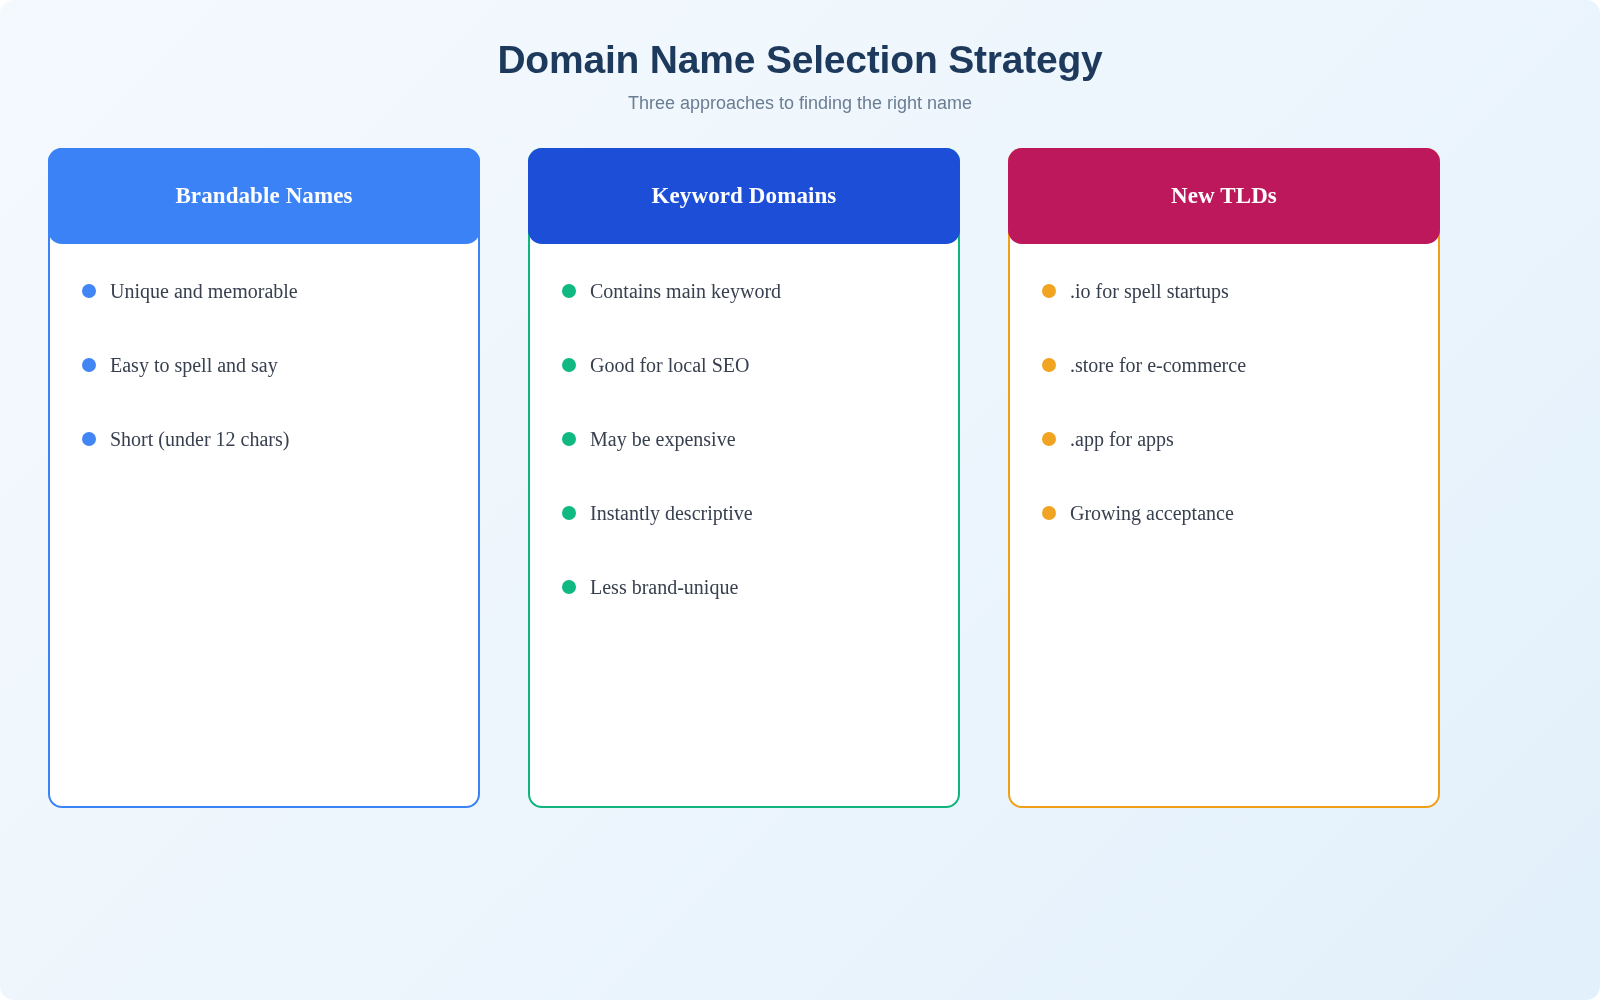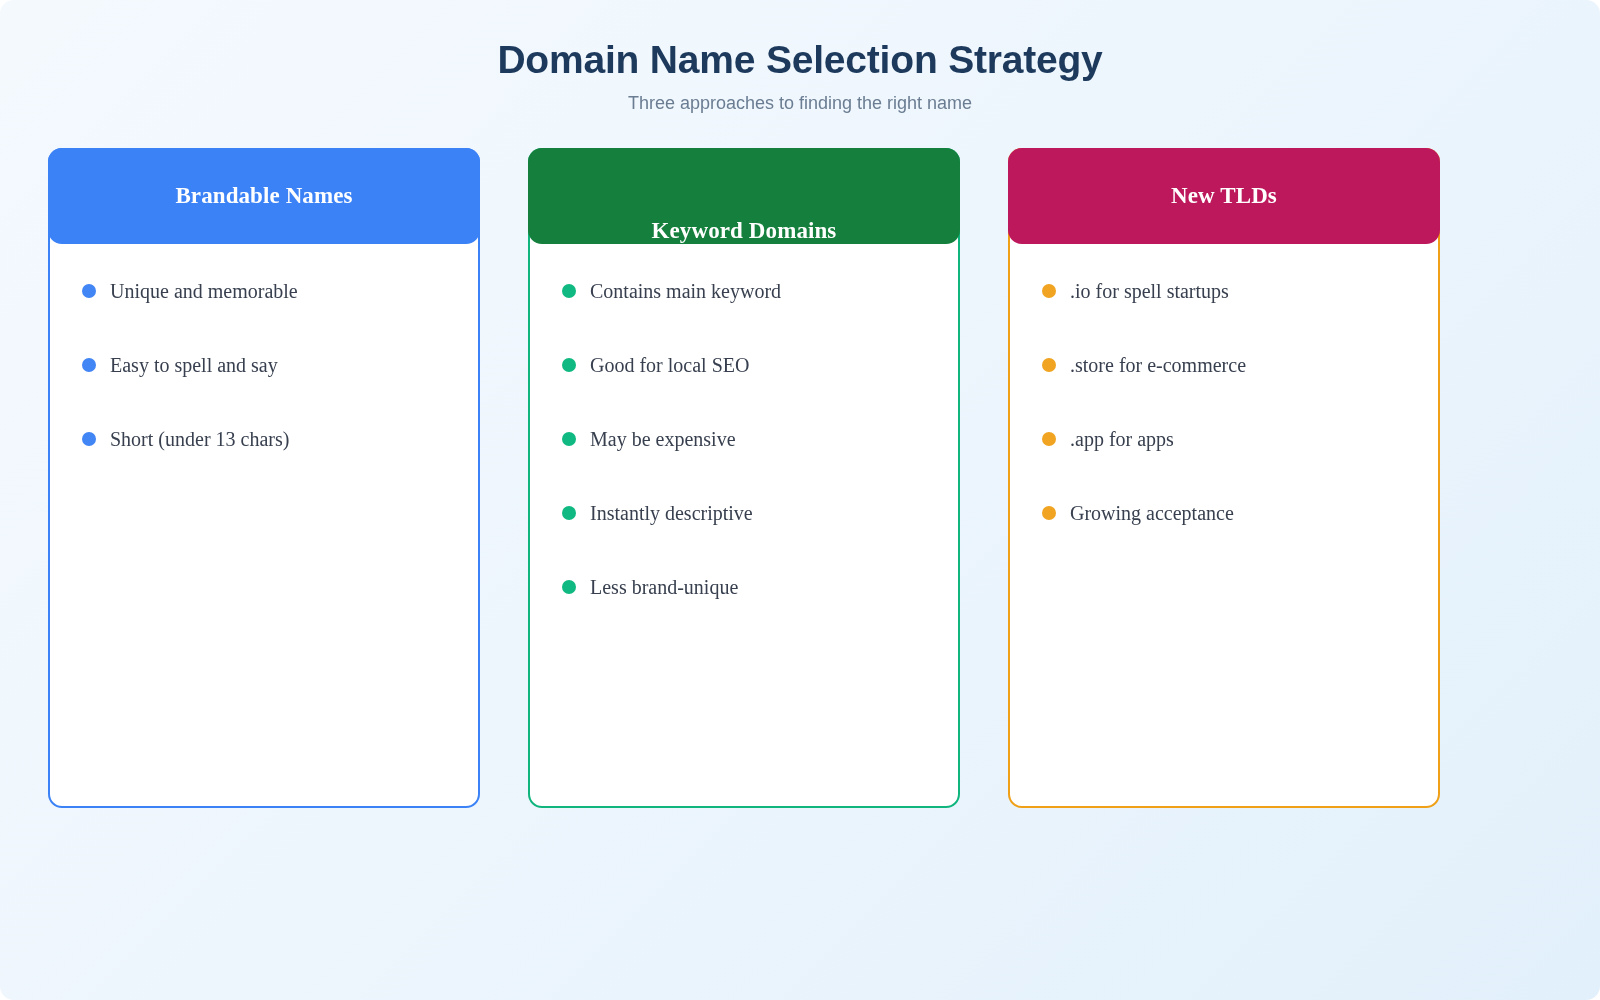--- a/index.html
+++ b/index.html
@@ -124,21 +124,21 @@
     line-height: 1.35;
   }
 
   
   .card.theme-blue { border-color: #3b82f6; }
   .card.theme-blue .card-header { background: #3b82f6; }
   .card.theme-blue .bullet-dot { background: #4285f4; }
 
   
   .card.theme-green { border-color: #0fb57c; }
-  .card.theme-green .card-header { background: #15803d; align-items: flex-end; }
+  .card.theme-green .card-header { background: #1d4ed8; }
   .card.theme-green .bullet-dot { background: #10b981; }
 
   
   .card.theme-orange { border-color: #efa017; }
   .card.theme-orange .card-header { background: #be185d; }
   .card.theme-orange .bullet-dot { background: #f0a422; }
 </style>
 </head>
 <body>
 
@@ -159,21 +159,21 @@
         <li class="card-list-item">
           <span class="bullet-dot"></span>
           <span class="item-label">Unique and memorable</span>
         </li>
         <li class="card-list-item">
           <span class="bullet-dot"></span>
           <span class="item-label">Easy to spell and say</span>
         </li>
         <li class="card-list-item">
           <span class="bullet-dot"></span>
-          <span class="item-label">Short (under 13 chars)</span>
+          <span class="item-label">Short (under 12 chars)</span>
         </li>
       </ul>
     </div>
 
     <div class="card theme-green">
       <div class="card-header">
         <span class="card-header-title">Keyword Domains</span>
       </div>
       <ul class="card-list">
         <li class="card-list-item">

